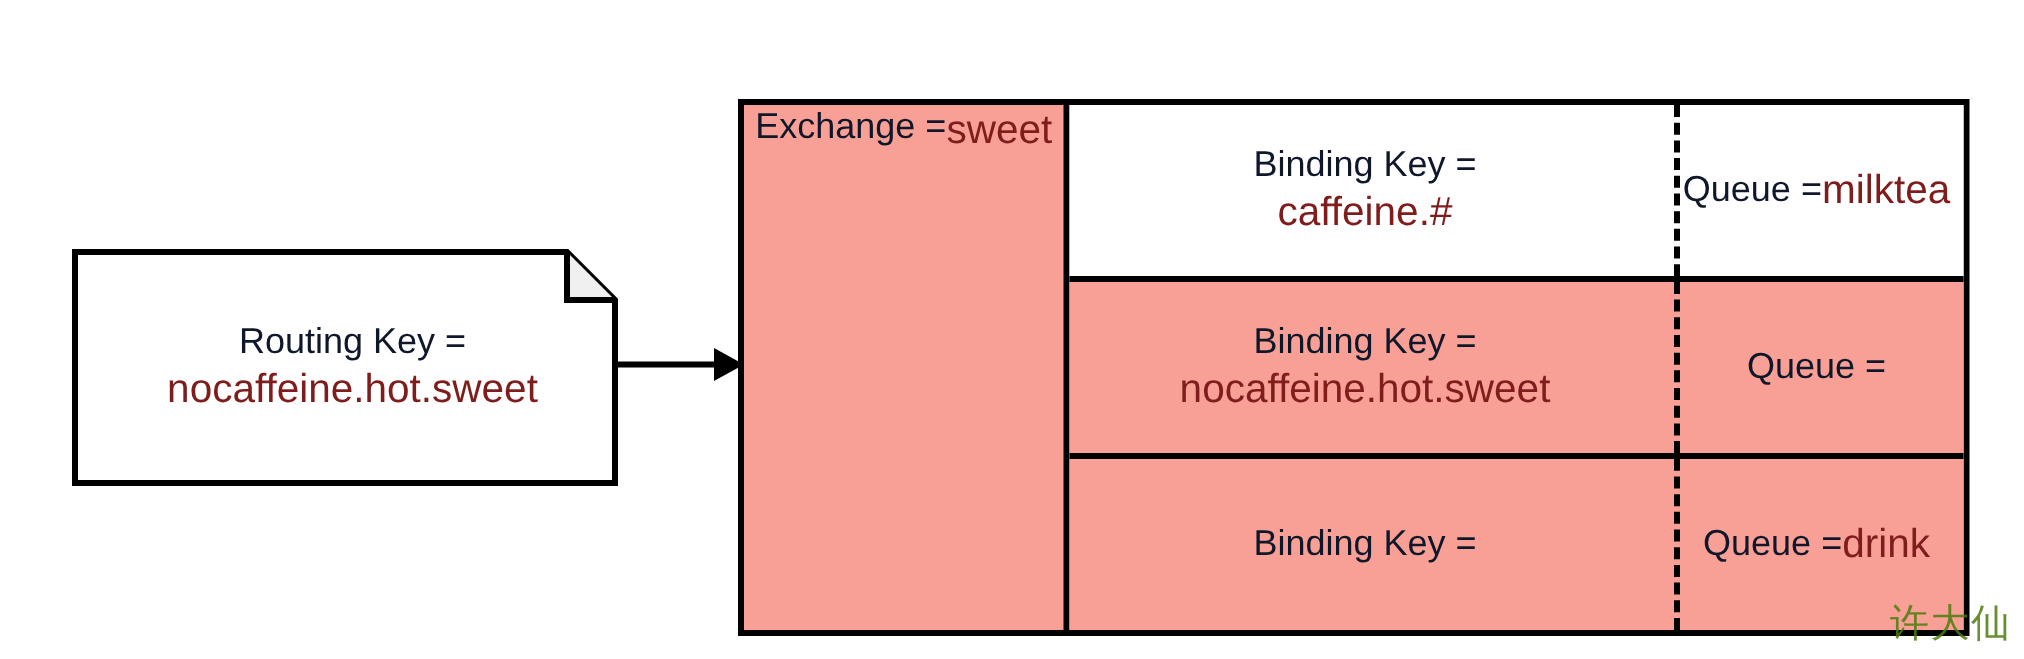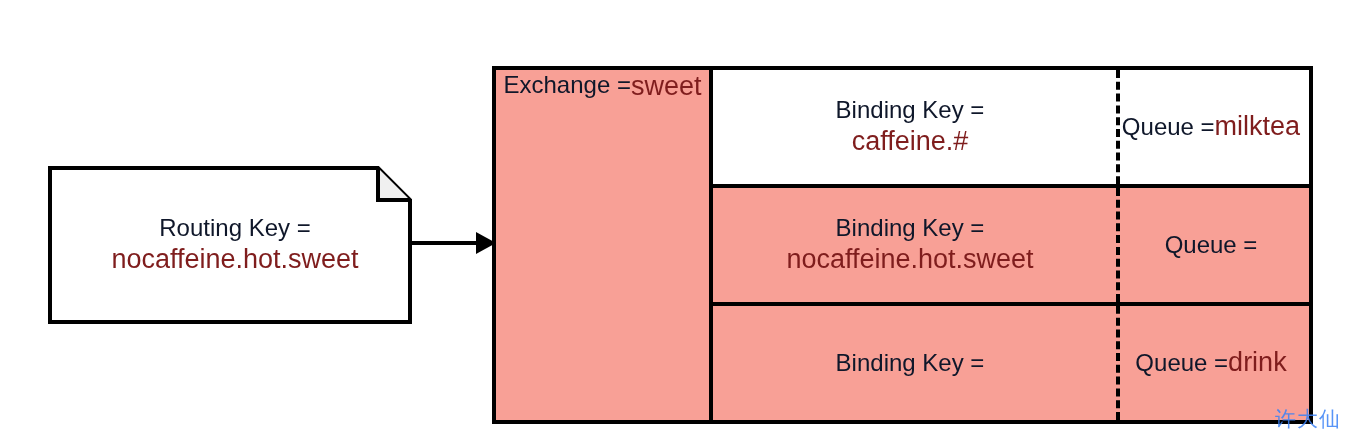--- a/index.html
+++ b/index.html
@@ -132,22 +132,22 @@
     width: 0;
     border-left: 4px dashed #000000;
     pointer-events: none;
   }
 
   
   .watermark {
     position: absolute;
     right: 8px;
     bottom: 6px;
-    font-size: 21px;
-    color: #3b82f6;
+    font-size: 26px;
+    color: #4d7c0f;
     opacity: 0.85;
     letter-spacing: 1px;
     font-family: "DejaVu Sans", sans-serif;
   }
 </style>
 </head>
 <body>
 
 <div id="canvas">
 

